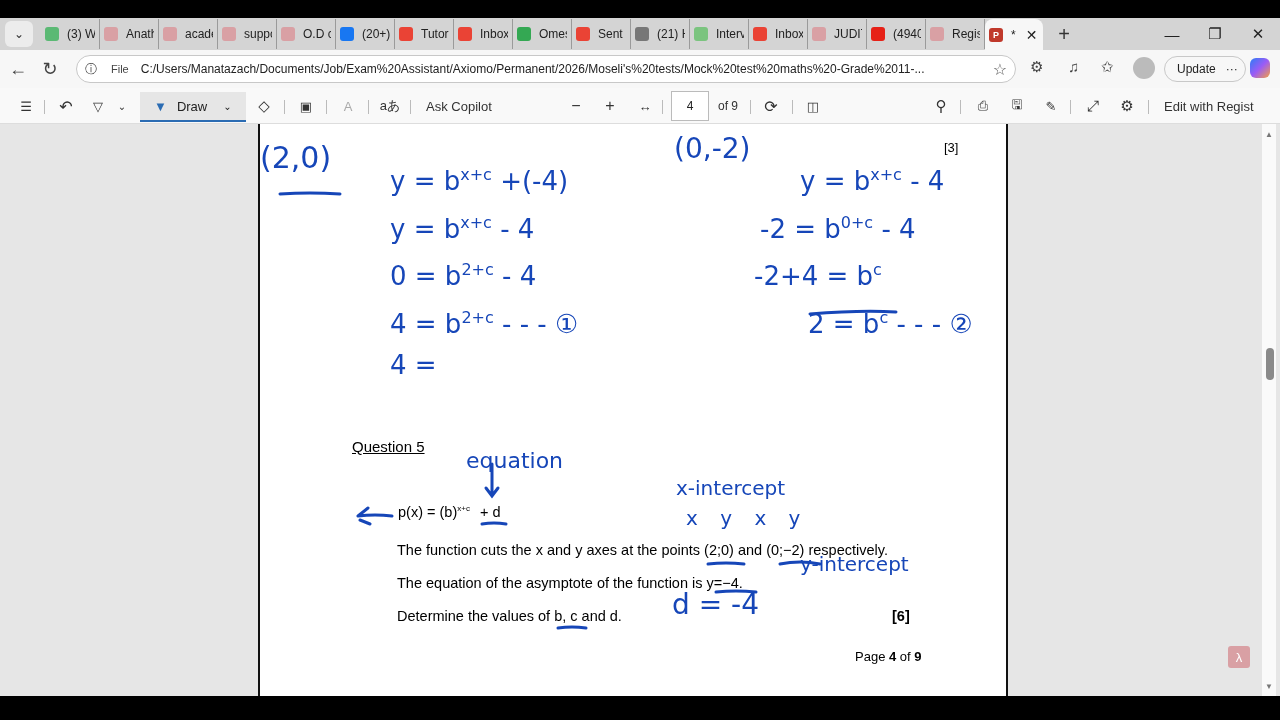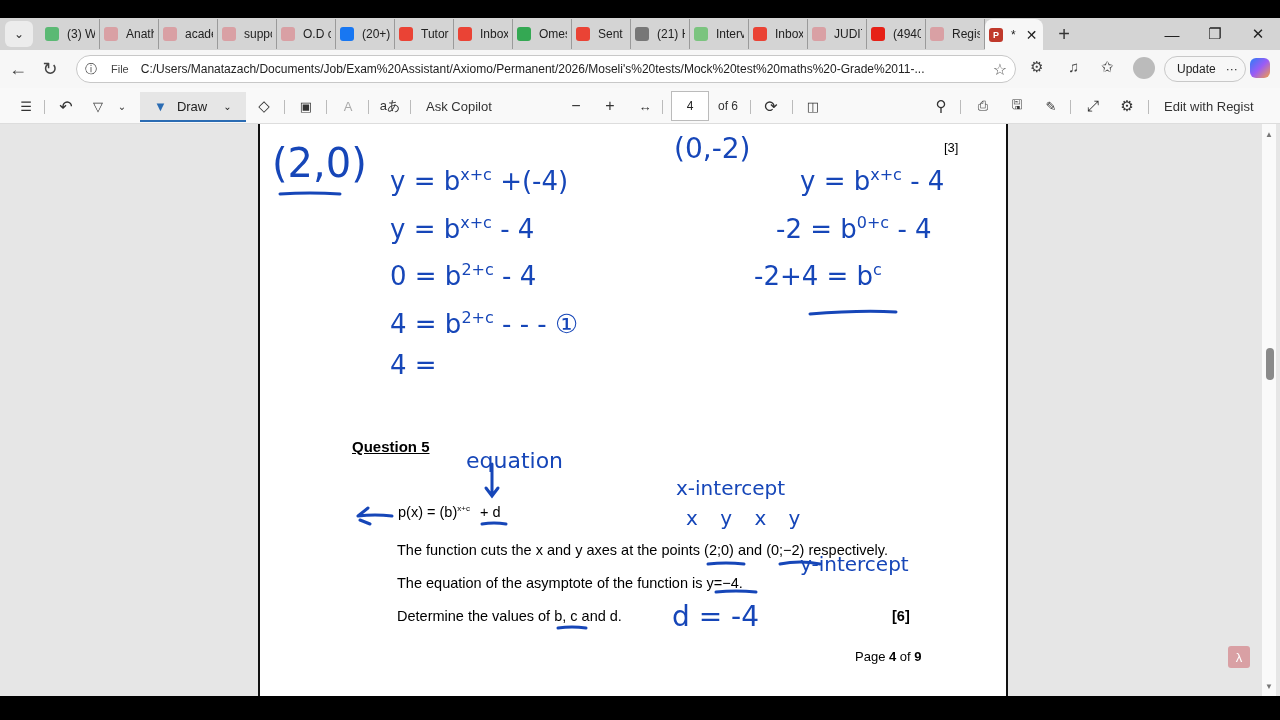--- a/index.html
+++ b/index.html
@@ -22,21 +22,21 @@
 .abtn{position:absolute;top:8px;font-size:15px;color:#444}
 .update{position:absolute;left:1164px;top:6px;width:82px;height:26px;border:1px solid #c8c8c8;border-radius:13px;font-size:12px;display:flex;align-items:center;padding-left:12px;color:#222}
 .pdfbar{position:absolute;left:0;top:88px;width:1280px;height:36px;background:#f9f9f9;border-bottom:1px solid #ddd;display:flex;align-items:center;font-size:13px;color:#222}
 .pb{position:absolute;top:0;height:36px;display:flex;align-items:center;justify-content:center;color:#333}
 .sep{position:absolute;top:12px;width:1px;height:14px;background:#bbb}
 .drawbtn{position:absolute;left:140px;top:4px;width:106px;height:30px;background:#e6e6e6;border-bottom:2px solid #2b6cb3;display:flex;align-items:center;padding-left:14px;font-size:13px}
 .pagebox{position:absolute;left:671px;top:3px;width:38px;height:30px;border:1px solid #bbb;background:#fff;display:flex;align-items:center;justify-content:center;font-size:12px}
 .viewer{position:absolute;left:0;top:124px;width:1280px;height:572px;background:#e6e6e6}
 .page{position:absolute;left:258px;top:0;width:750px;height:572px;background:#fff;border-left:2px solid #111;border-right:2px solid #111}
 .doc{position:absolute;color:#000;font-size:14.5px}
-.q5{left:92px;top:314px;font-weight:bold;text-decoration:underline;font-size:15px}
+.q5{left:92px;top:314px;font-weight:normal;text-decoration:underline;font-size:15px}
 .hw{position:absolute;color:#1646b8;font-family:"DejaVu Sans",sans-serif;font-weight:normal}
 .scrollbar{position:absolute;left:1262px;top:124px;width:14px;height:572px;background:#fafafa}
 .thumb{position:absolute;left:4px;top:224px;width:8px;height:32px;border-radius:4px;background:#8a8a8a}
 .acro{position:absolute;left:1228px;top:522px;width:22px;height:22px;border-radius:3px;background:#d9a0a4;color:#fff;font-size:13px;display:flex;align-items:center;justify-content:center}
 .bottomblack{position:absolute;left:0;top:696px;width:1280px;height:24px;background:#000}
 svg.ink{position:absolute;left:0;top:0;pointer-events:none}
 </style>
 </head>
 <body>
 
@@ -162,21 +162,21 @@
   <div class="pb" style="left:336px;width:24px;color:#aaa">A</div>
   <div class="sep" style="left:368px"></div>
   <div class="pb" style="left:378px;width:24px">aあ</div>
   <div class="sep" style="left:410px"></div>
   <div class="pb" style="left:426px">Ask Copilot</div>
   <div class="pb" style="left:566px;width:20px;font-size:16px">−</div>
   <div class="pb" style="left:600px;width:20px;font-size:16px">+</div>
   <div class="pb" style="left:634px;width:22px">↔</div>
   <div class="sep" style="left:662px"></div>
   <div class="pagebox">4</div>
-  <div class="pb" style="left:718px;font-size:12px">of 6</div>
+  <div class="pb" style="left:718px;font-size:12px">of 9</div>
   <div class="sep" style="left:750px"></div>
   <div class="pb" style="left:760px;width:22px;font-size:16px">⟳</div>
   <div class="sep" style="left:792px"></div>
   <div class="pb" style="left:802px;width:22px">◫</div>
   <div class="pb" style="left:930px;width:22px;font-size:15px">⚲</div>
   <div class="sep" style="left:960px"></div>
   <div class="pb" style="left:972px;width:22px">⎙</div>
   <div class="pb" style="left:1006px;width:22px">🖫</div>
   <div class="pb" style="left:1040px;width:22px">✎</div>
   <div class="sep" style="left:1070px"></div>
@@ -195,39 +195,40 @@
       <span style="margin-left:6px">+ d</span>
     </div>
     <div class="doc" style="left:137px;top:418px">The function cuts the x and y axes at the points (2;0) and (0;−2) respectively.</div>
     <div class="doc" style="left:137px;top:451px">The equation of the asymptote of the function is y=−4.</div>
     <div class="doc" style="left:137px;top:484px">Determine the values of b, c and d.</div>
     <div class="doc" style="left:632px;top:484px;font-weight:bold">[6]</div>
     <div class="doc" style="left:595px;top:525px;font-size:13px">
       <span>Page </span><b>4</b><span> of </span><b>9</b>
     </div>
 
-    <div class="hw" style="left:12px;top:16px;font-size:40px">(2,0)</div>
+    <div class="hw" style="left:0;top:16px;font-size:30px">(2,0)</div>
     <div class="hw" style="left:130px;top:30px;font-size:26px;line-height:41px">
       <div>y = b<sup style="font-size:16px">x+c</sup> +(-4)</div>
       <div>y = b<sup style="font-size:16px">x+c</sup> - 4</div>
       <div>0 = b<sup style="font-size:16px">2+c</sup> - 4</div>
       <div>4 = b<sup style="font-size:16px">2+c</sup> - - - ①</div>
       <div>4 =</div>
     </div>
     <div class="hw" style="left:414px;top:8px;font-size:28px">(0,-2)</div>
     <div class="hw" style="left:494px;top:30px;font-size:26px;line-height:41px">
       <div style="margin-left:46px">y = b<sup style="font-size:16px">x+c</sup> - 4</div>
-      <div style="margin-left:22px">-2 = b<sup style="font-size:16px">0+c</sup> - 4</div>
+      <div style="margin-left:6px">-2 = b<sup style="font-size:16px">0+c</sup> - 4</div>
       <div>-2+4 = b<sup style="font-size:16px">c</sup></div>
+      <div style="margin-left:54px">2 = b<sup style="font-size:16px">c</sup> - - - ②</div>
     </div>
     <div class="hw" style="left:206px;top:324px;font-size:22px">equation</div>
     <div class="hw" style="left:416px;top:352px;font-size:20px">x-intercept</div>
     <div class="hw" style="left:426px;top:382px;font-size:20px;letter-spacing:8px">x  y  x  y</div>
     <div class="hw" style="left:540px;top:428px;font-size:20px">y-intercept</div>
-    <div class="hw" style="left:412px;top:476px;font-size:28px">d = -4</div>
+    <div class="hw" style="left:412px;top:464px;font-size:28px">d = -4</div>
 
     <svg class="ink" width="750" height="572">
       <g stroke="#1646b8" stroke-width="3" fill="none" stroke-linecap="round">
         <path d="M20 70 Q50 68 80 70"></path>
         <path d="M550 190 Q600 186 636 188"></path>
         <path d="M98 392 Q115 390 132 392 M98 392 L108 384 M100 396 L110 400"></path>
         <path d="M222 400 Q234 398 246 400"></path>
         <path d="M448 440 Q466 438 484 440"></path>
         <path d="M520 440 Q540 436 560 440"></path>
         <path d="M456 468 Q476 466 496 468"></path>

